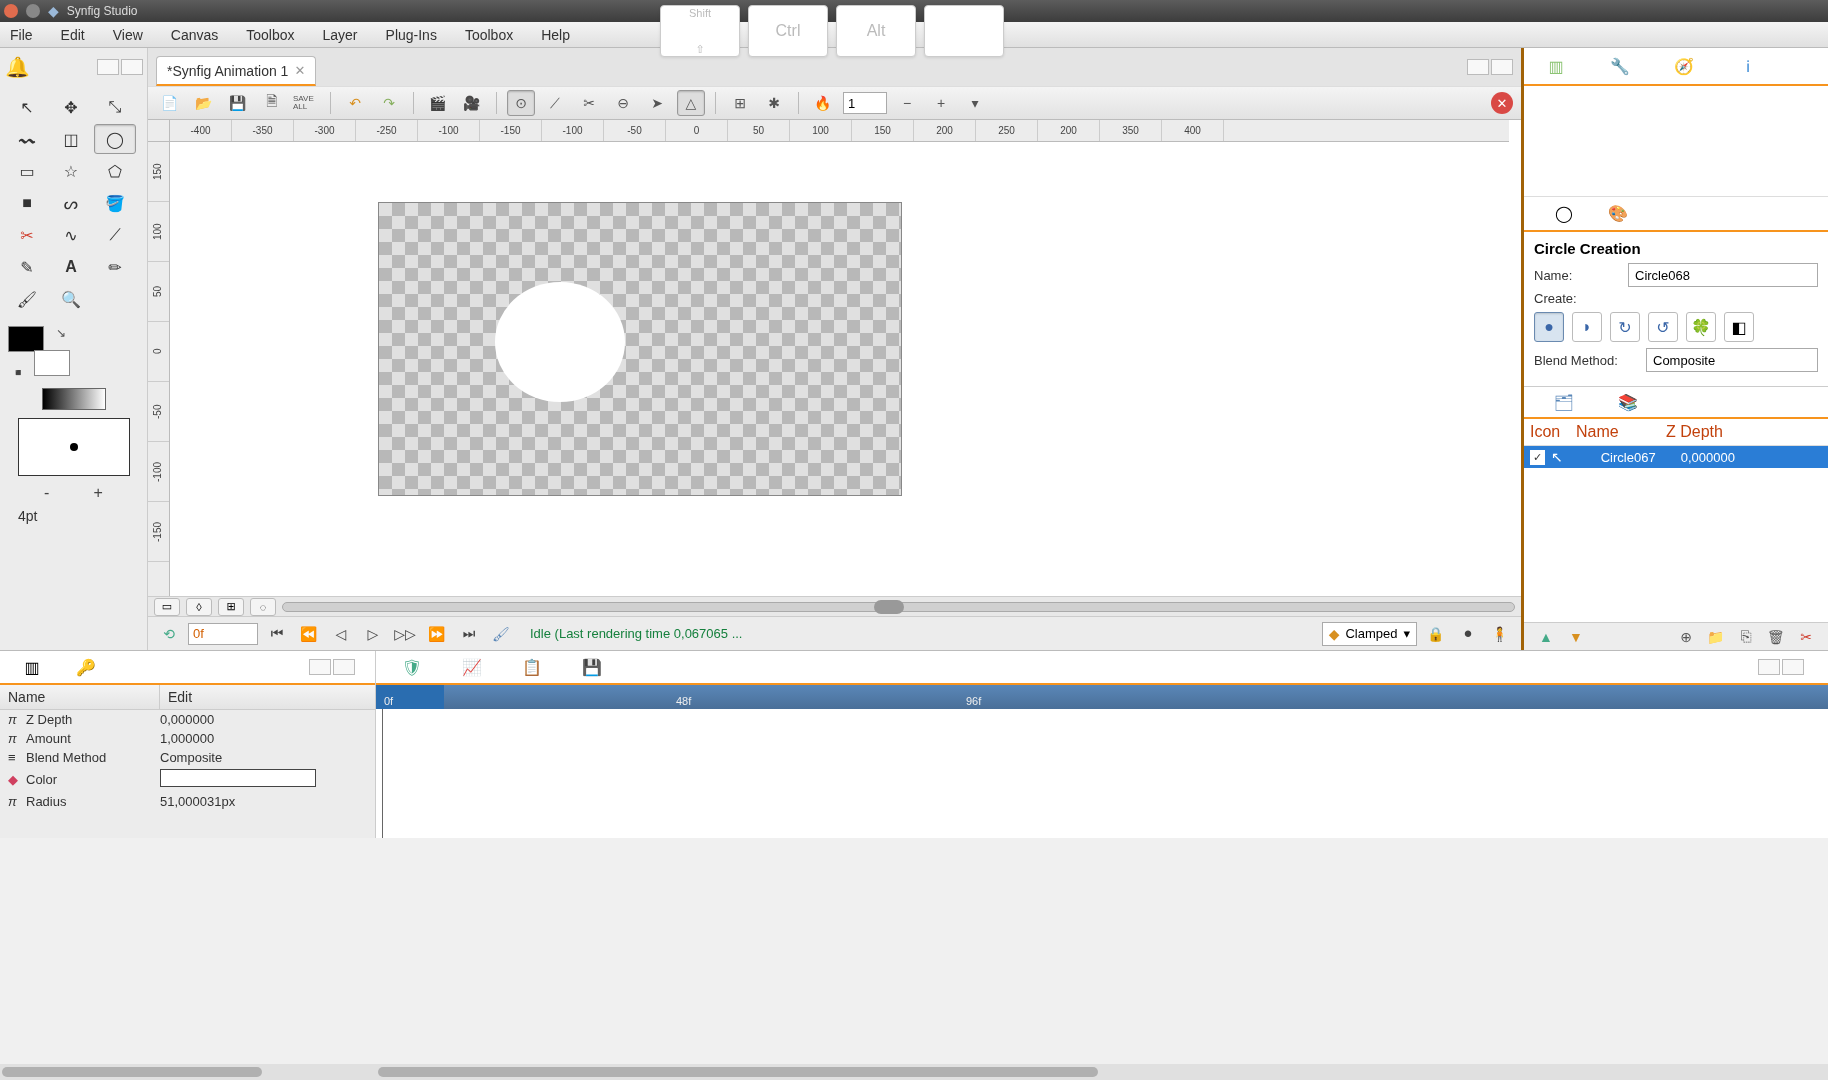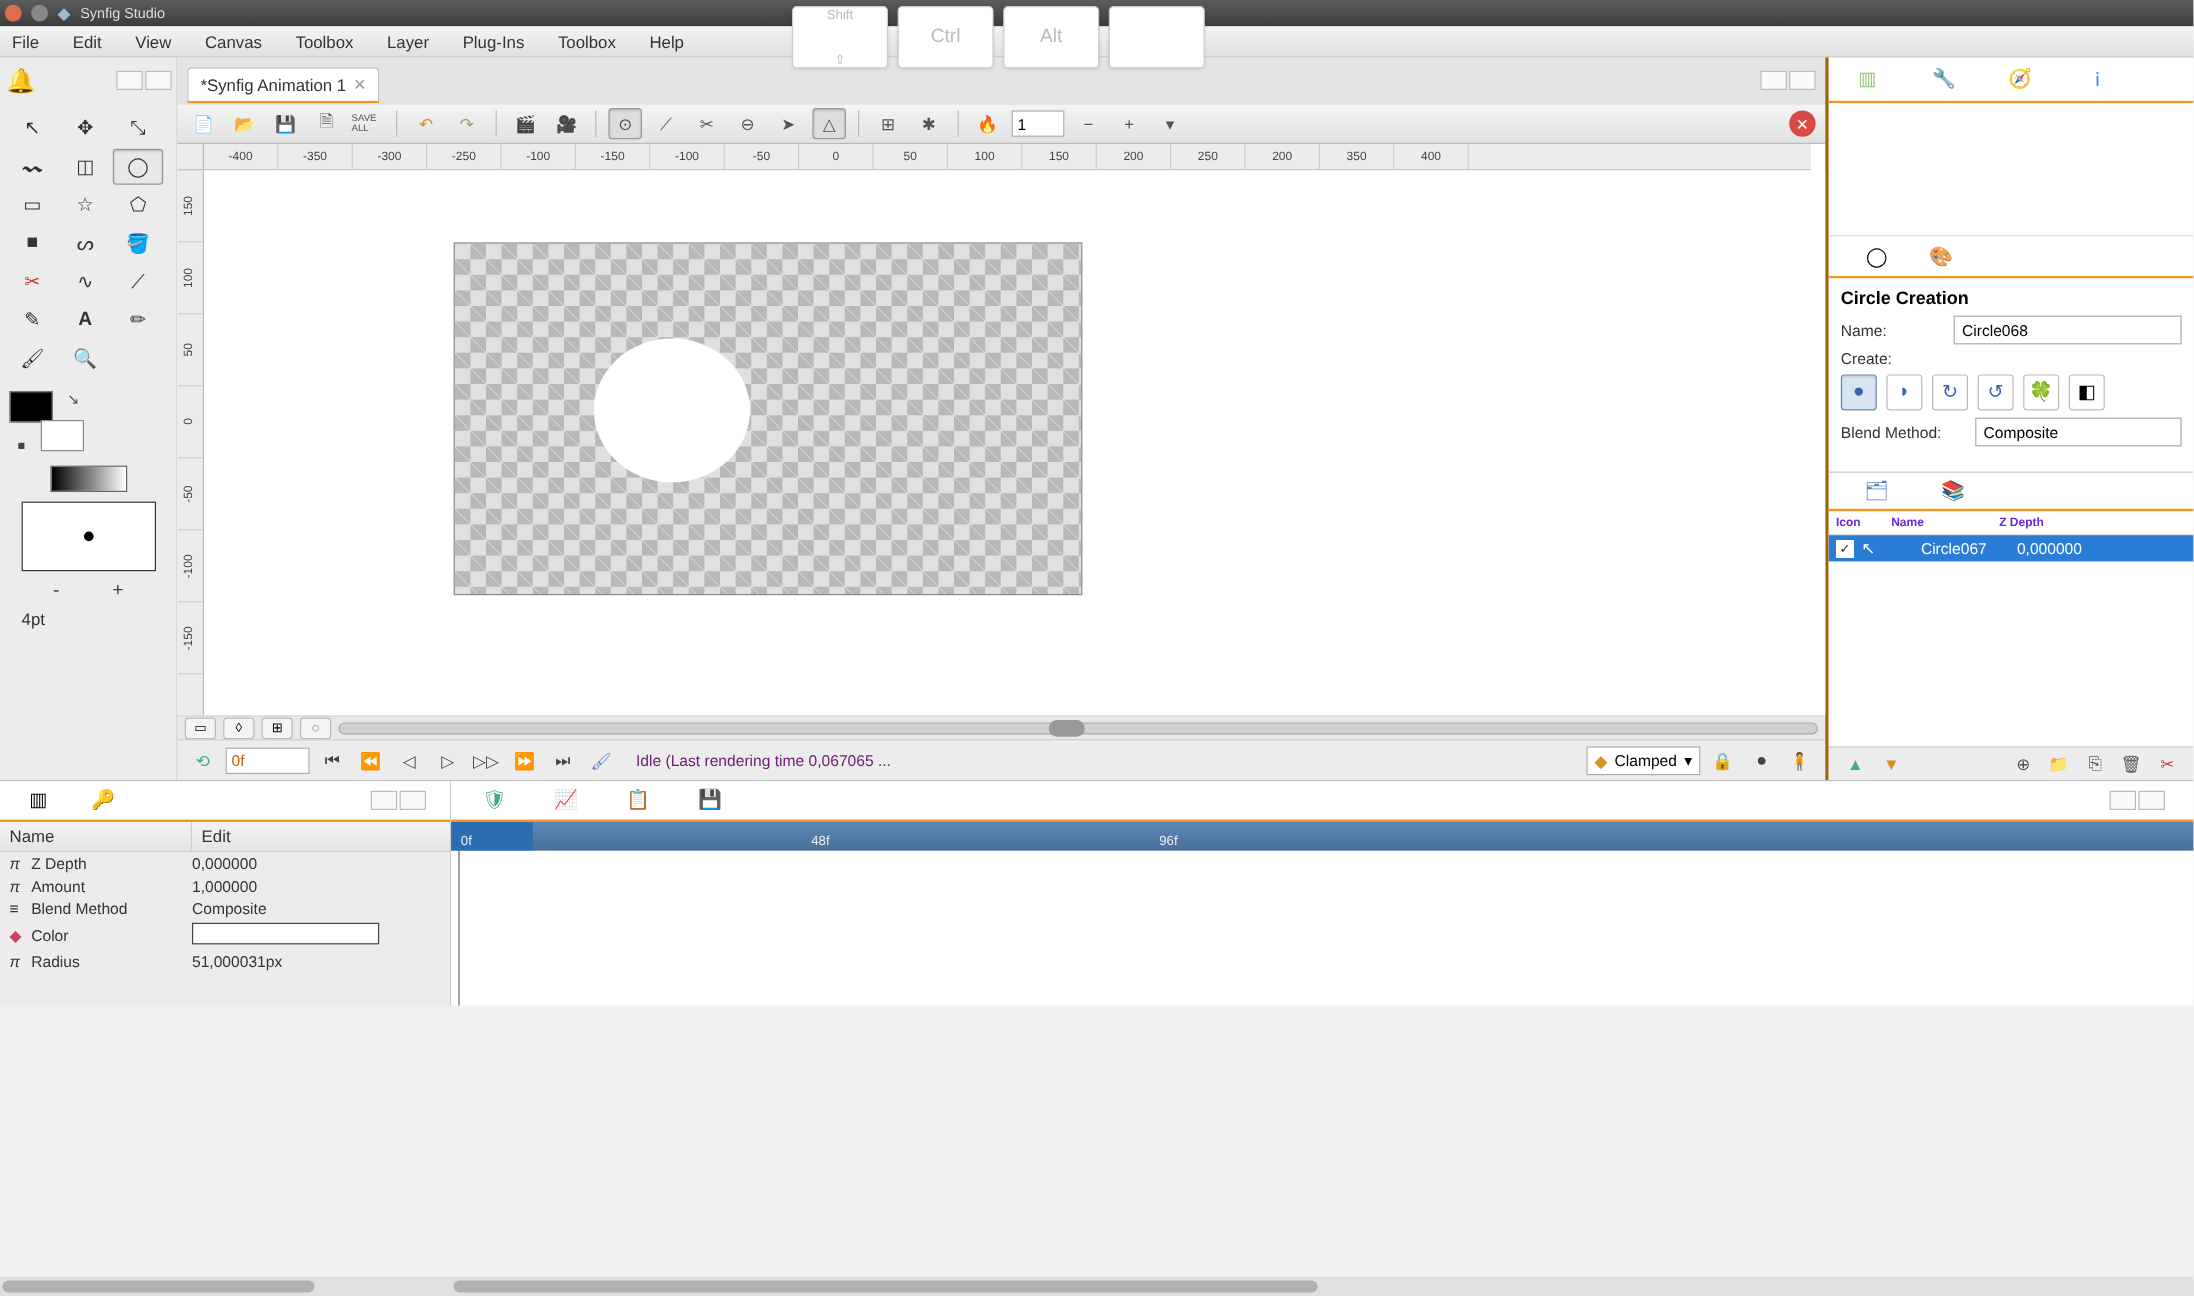--- a/index.html
+++ b/index.html
@@ -75,42 +75,42 @@
 .canvas-scroll { height: 20px; display:flex; align-items:center; gap:6px; padding:0 6px; background:#e8e8e8; border-top:1px solid #ccc;}
 .csbtn { width:26px; height:18px; border:1px solid #bbb; background:#f4f4f4; border-radius:3px; display:flex; align-items:center; justify-content:center; font-size:11px; cursor:pointer;}
 .csbar { flex:1; height:10px; background:#d0d0d0; border:1px solid #aaa; border-radius:5px; position:relative;}
 .csthumb { position:absolute; left:48%; top:-3px; width:30px; height:14px; background:#999; border-radius:7px;}
 
 .timebar { height: 34px; background: #ececec; border-top: 1px solid #ccc; display: flex; align-items: center; gap: 6px; padding: 0 8px; font-size: 13px; }
 .tbbtn { width: 26px; height: 24px; display: flex; align-items: center; justify-content: center; color: #444; font-size: 14px; cursor:pointer; border-radius:3px;}
 .tbinput { width: 70px; height: 22px; border: 1px solid #aaa; padding: 2px 4px; color: #d35f00; font-size:13px; background:#fff;}
 .tbsel { height: 24px; border: 1px solid #aaa; padding: 0 6px; display: flex; align-items: center; gap: 6px; background:#fff; cursor:pointer;}
 .tbsel .diamond { color:#d89020; font-size:14px;}
-.tbstatus { flex: 1; color: #701a75; padding: 0 10px; overflow:hidden; white-space:nowrap; text-overflow:ellipsis;}
+.tbstatus { flex: 1; color: #15803d; padding: 0 10px; overflow:hidden; white-space:nowrap; text-overflow:ellipsis;}
 
 
 .rightcol { width: 304px; background: #ececec; display: flex; flex-direction: column; font-size: 13px; }
 .right-tabs { height: 38px; display: flex; align-items: center; gap: 40px; padding: 0 20px; border-bottom: 2px solid #f7941d; background: #fff; }
 .rtab { width: 24px; height: 24px; display:flex; align-items:center; justify-content:center; font-size:16px; cursor:pointer;}
 .rpane { padding: 6px 8px; background: #fff; display: flex; align-items: center; gap: 6px; }
 .rpane-icon { width:16px; height:16px; background:#8cc474; border:1px solid #6a9; display:inline-block;}
 
 .right-tabs2 { height: 36px; display: flex; align-items: center; gap: 30px; padding: 0 28px; background: #fff; border-top:1px solid #ddd; border-bottom: 2px solid #f7941d;}
 .props { padding: 8px 10px; background: #fff; flex:1; overflow:hidden;}
 .props h3 { font-size: 15px; font-weight: bold; margin-bottom: 6px; }
 .prow { display: flex; align-items: center; margin: 4px 0; gap: 8px; }
 .prow label { width: 104px; font-size: 13px; color: #333; }
 .pinput { flex: 1; height: 24px; border: 1px solid #aaa; padding: 0 6px; font-size: 13px; background:#fff;}
 .picons { display: flex; gap: 8px; margin: 6px 0; }
 .picon { width: 30px; height: 30px; border: 1px solid #bbb; border-radius: 3px; display: flex; align-items: center; justify-content: center; font-size: 16px; cursor:pointer;}
 .picon.selected { background:#d8e4f0; border-color:#6a8ab0; box-shadow:inset 0 1px 2px rgba(0,0,0,0.15);}
 
 .layers-wrap { background: #fff; border-top: 1px solid #ccc; }
 .layers-tabs { height:32px; display:flex; align-items:center; gap:40px; padding:0 28px; border-bottom:2px solid #f7941d;}
-.layers-header { display: flex; padding: 4px 6px; font-size: 10px; color: #6d28d9; font-weight:bold; border-bottom: 1px solid #ddd; }
+.layers-header { display: flex; padding: 4px 6px; font-size: 16px; color: #c2410c; font-weight:normal; border-bottom: 1px solid #ddd; }
 .layers-header span:nth-child(1){width:46px;}
 .layers-header span:nth-child(2){width:90px;}
 .layers-header span:nth-child(3){flex:1;}
 .layer-row { display: flex; align-items: center; background: #2a7dd6; color: #fff; padding: 3px 6px; font-size: 13px; }
 .layer-row .lchk { width:15px; height:15px; background:#fff; margin-right:6px; display:flex; align-items:center; justify-content:center; color:#333; font-size:11px;}
 .layer-row .lcursor { font-size:14px; margin-right:6px;}
 .layer-row .lico { width:22px; margin-right:10px;}
 .layer-row .lname { width:80px;}
 .layers-fill { height: 154px; background:#fff;}
 .layers-toolbar { height: 28px; background:#ededed; display:flex; align-items:center; gap:10px; padding:0 12px; border-top:1px solid #ccc;}

